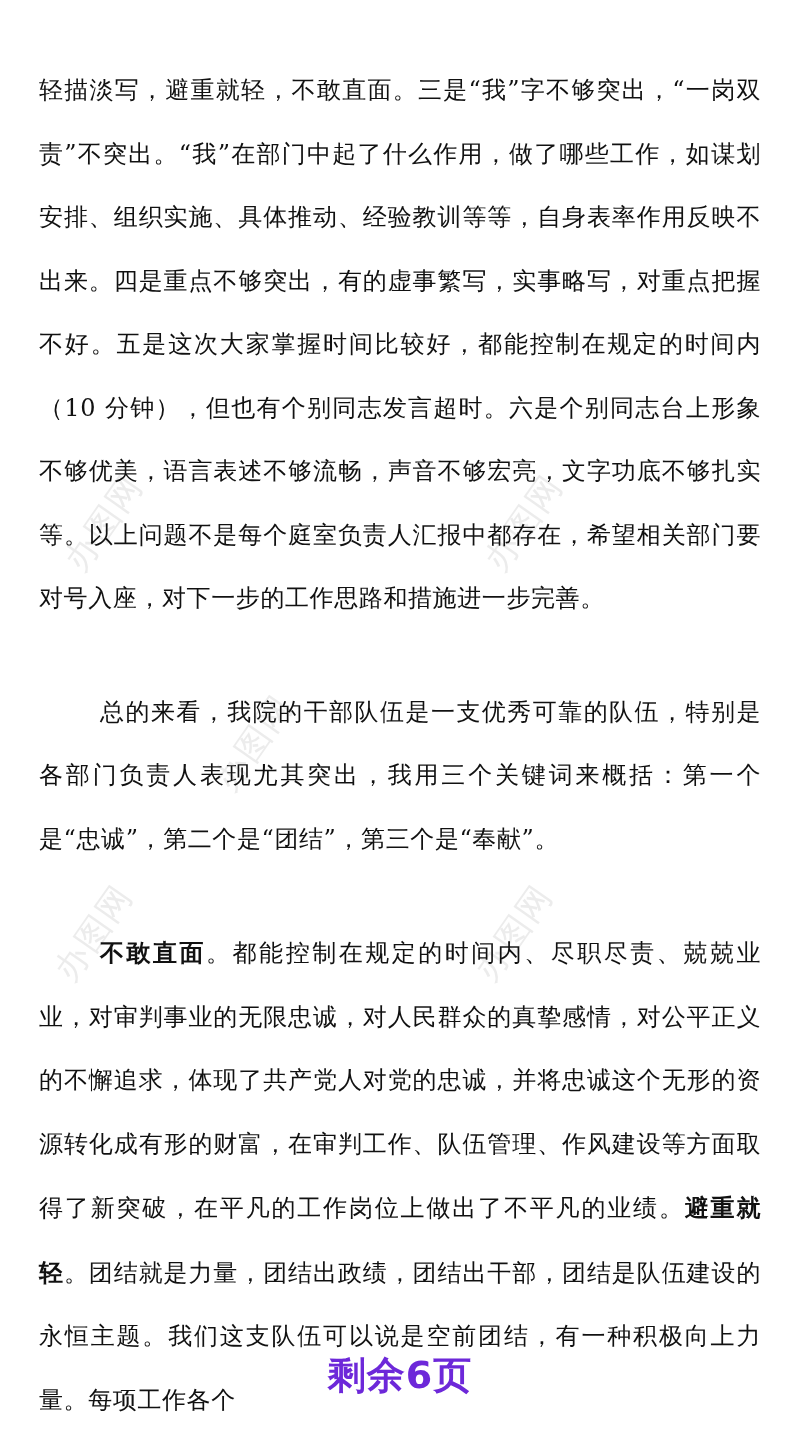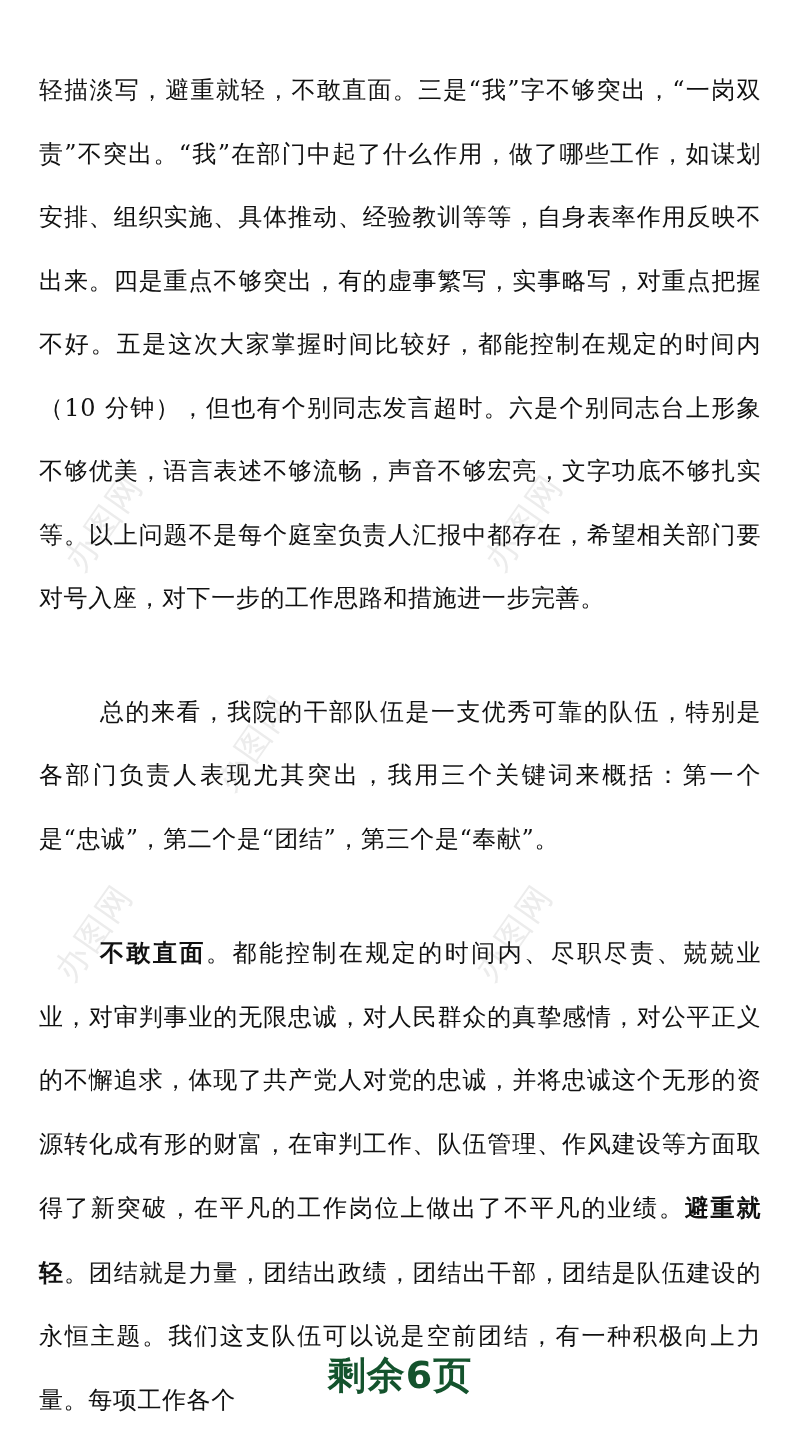--- a/index.html
+++ b/index.html
@@ -62,21 +62,21 @@
     top: 1340px;
     width: 800px;
     height: 70px;
     display: flex;
     justify-content: center;
     align-items: center;
     gap: 52px;
     font-family: "DejaVu Sans", "Liberation Sans", sans-serif;
     font-weight: bold;
     font-size: 38px;
-    color: #14532d;
+    color: #6d28d9;
     letter-spacing: 1px;
     cursor: pointer;
   }
 </style>
 </head>
 <body>
 
 <div class="page">
 
   <div class="watermark" style="left:50px; top:500px;">办图网</div>

